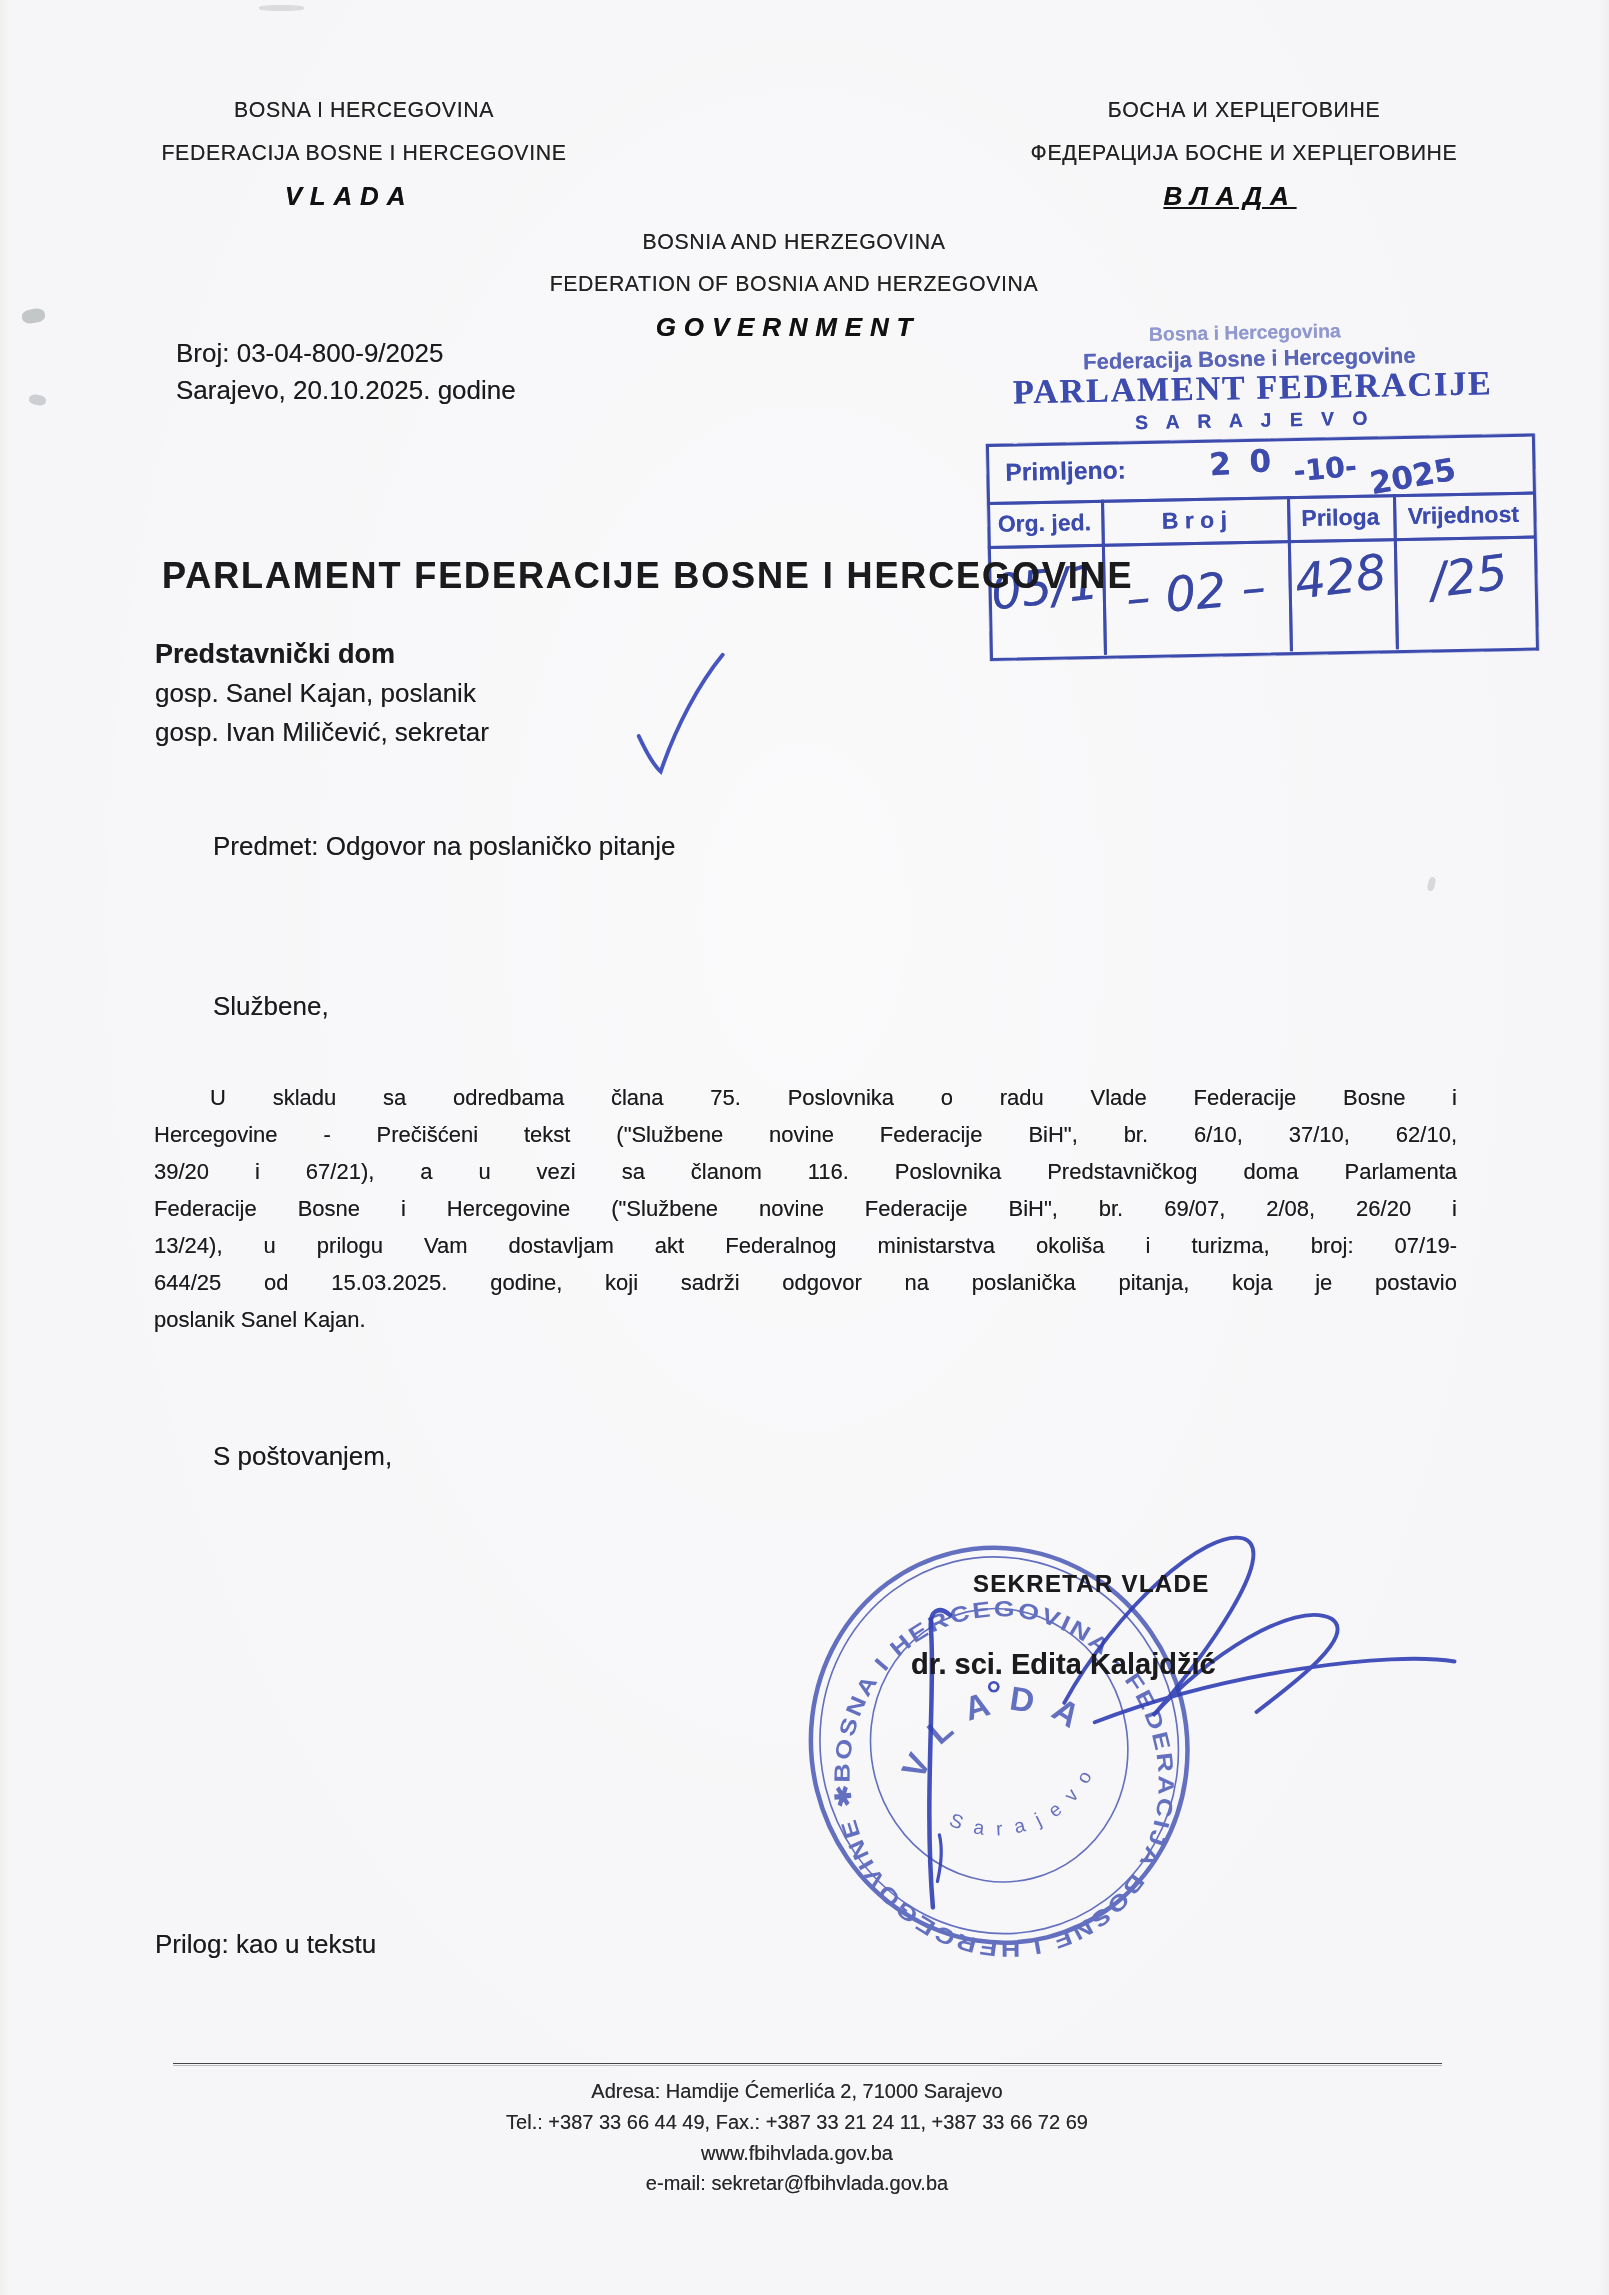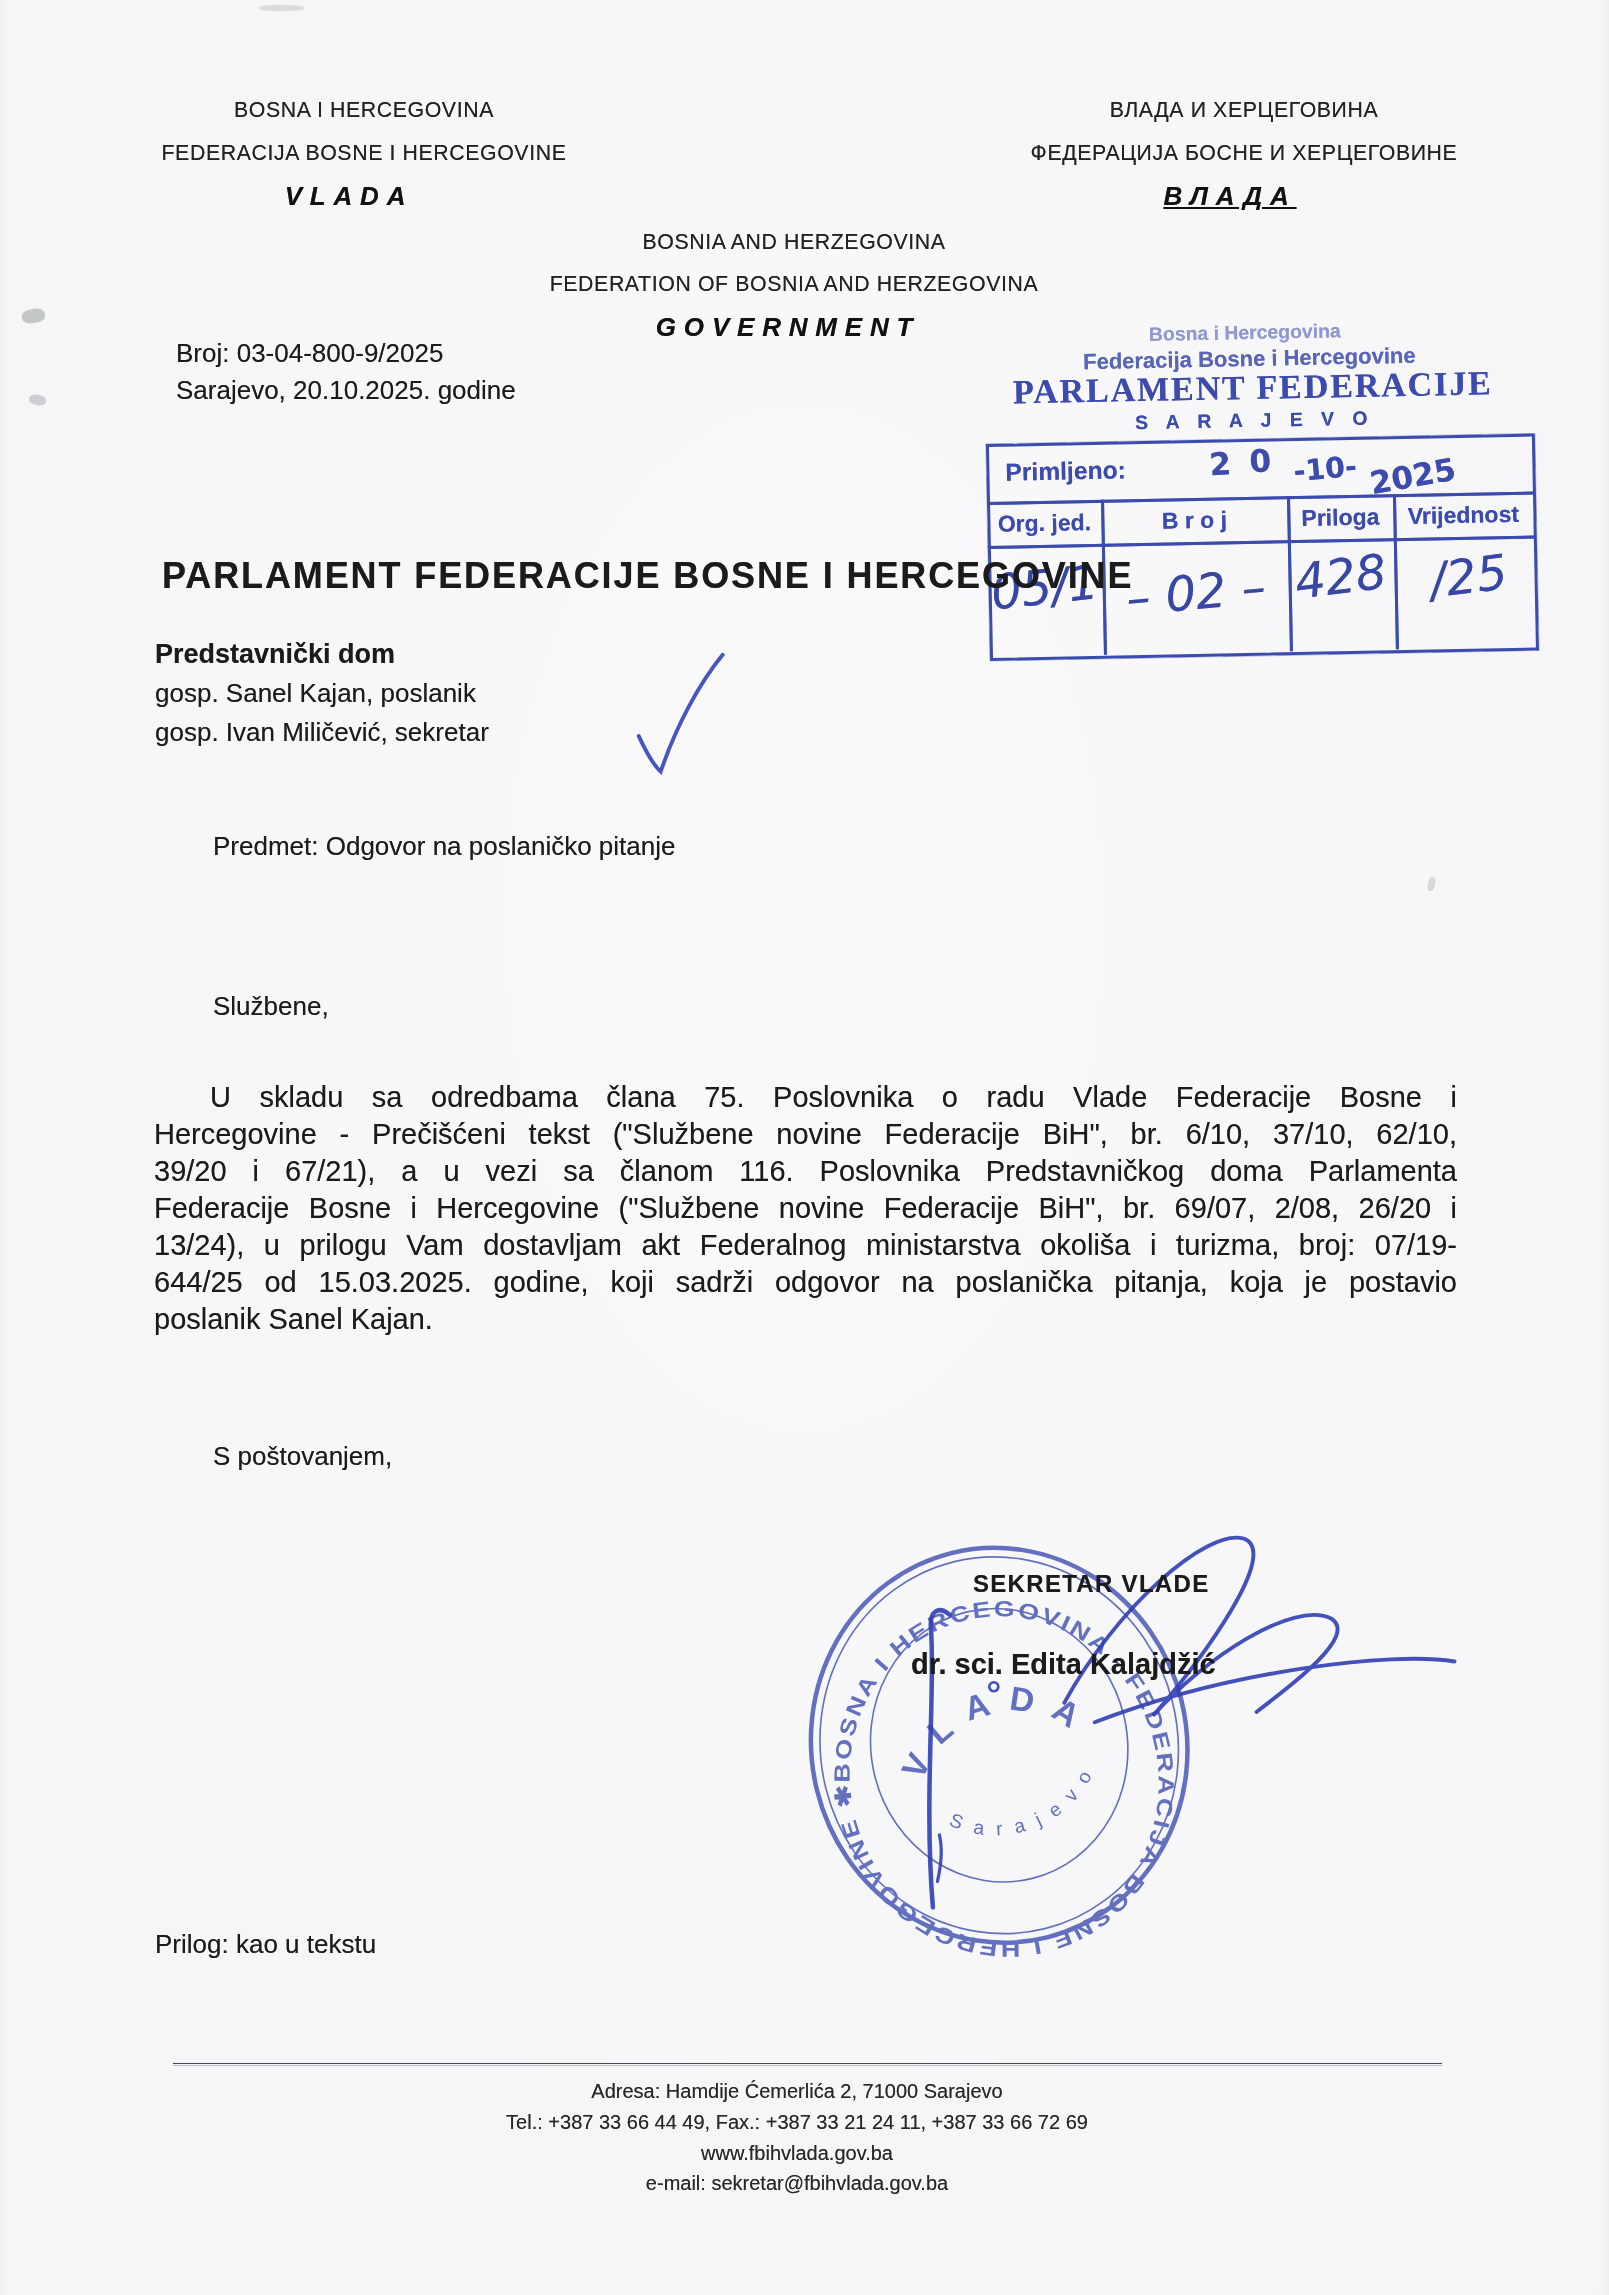--- a/index.html
+++ b/index.html
@@ -13,21 +13,21 @@
     color:#1c1c1e;
   }
   .abs{position:absolute;}
   .ctr{text-align:center;transform:translateX(-50%);white-space:nowrap;}
   .hdr{font-size:21.3px;letter-spacing:0.6px;color:#222;text-shadow:0 0 0.4px rgba(0,0,0,.55);}
   .hdr-b{font-size:26px;font-weight:bold;font-style:italic;letter-spacing:7.8px;color:#111;text-shadow:0 0 0.5px rgba(0,0,0,.6);}
   .txt{font-size:26px;color:#1b1b1d;text-shadow:0 0 0.4px rgba(0,0,0,.5);white-space:nowrap;}
   .bold{font-weight:bold;}
   .body-wrap{left:154px;top:1079px;width:1303px;}
   .bline{
-    font-size:29px;line-height:37px;color:#1b1b1d;
+    font-size:22px;line-height:37px;color:#1b1b1d;
     text-shadow:0 0 0.4px rgba(0,0,0,.5);
     text-align:justify;text-align-last:justify;white-space:nowrap;
   }
   .bline.first{text-indent:56px;}
   .bline.last{text-align-last:left;}
   
   .rstamp{color:#2e3fa8;transform:rotate(-1.1deg);opacity:.93;}
   .rs-line{white-space:nowrap;text-shadow:0 0 0.6px rgba(46,63,168,.8);}
   .rs-table-border{border:3.2px solid #2e3fa8;box-shadow:0 0 0 0.6px rgba(46,63,168,.35);}
   .rs-vline{width:2.6px;background:#2e3fa8;box-shadow:0 0 0.6px rgba(46,63,168,.7);}
@@ -48,21 +48,21 @@
 
   <div class="abs smudge" style="left:22px;top:309px;width:23px;height:14.2px;transform:rotate(-8deg);"></div>
   <div class="abs smudge" style="left:28.5px;top:395px;width:17px;height:10.3px;transform:rotate(10deg);opacity:.45;"></div>
   <div class="abs smudge" style="left:259px;top:5.2px;width:45px;height:5.8px;opacity:.3;"></div>
   <div class="abs smudge" style="left:1428px;top:877px;width:6.5px;height:14.2px;opacity:.35;transform:rotate(14deg);"></div>
 
   <div class="abs ctr hdr" style="left:364px;top:98px;">BOSNA I HERCEGOVINA</div>
   <div class="abs ctr hdr" style="left:364px;top:141px;">FEDERACIJA BOSNE I HERCEGOVINE</div>
   <div class="abs ctr hdr-b" style="left:349px;top:181px;">VLADA</div>
 
-  <div class="abs ctr hdr" style="left:1244px;top:98px;">ВЛАДА И ХЕРЦЕГОВИНА</div>
+  <div class="abs ctr hdr" style="left:1244px;top:98px;">БОСНА И ХЕРЦЕГОВИНЕ</div>
   <div class="abs ctr hdr" style="left:1244px;top:141px;">ФЕДЕРАЦИЈА БОСНЕ  И ХЕРЦЕГОВИНЕ</div>
   <div class="abs ctr hdr-b" style="left:1230px;top:181px;text-decoration:underline;">ВЛАДА</div>
 
   <div class="abs ctr hdr" style="left:794px;top:230px;">BOSNIA AND HERZEGOVINA</div>
   <div class="abs ctr hdr" style="left:794px;top:272px;">FEDERATION OF BOSNIA AND HERZEGOVINA</div>
   <div class="abs ctr hdr-b" style="left:788px;top:312px;">GOVERNMENT</div>
 
   <div class="abs txt" style="left:176px;top:338px;">Broj: 03-04-800-9/2025</div>
   <div class="abs txt" style="left:176px;top:375px;">Sarajevo, 20.10.2025. godine</div>
 

